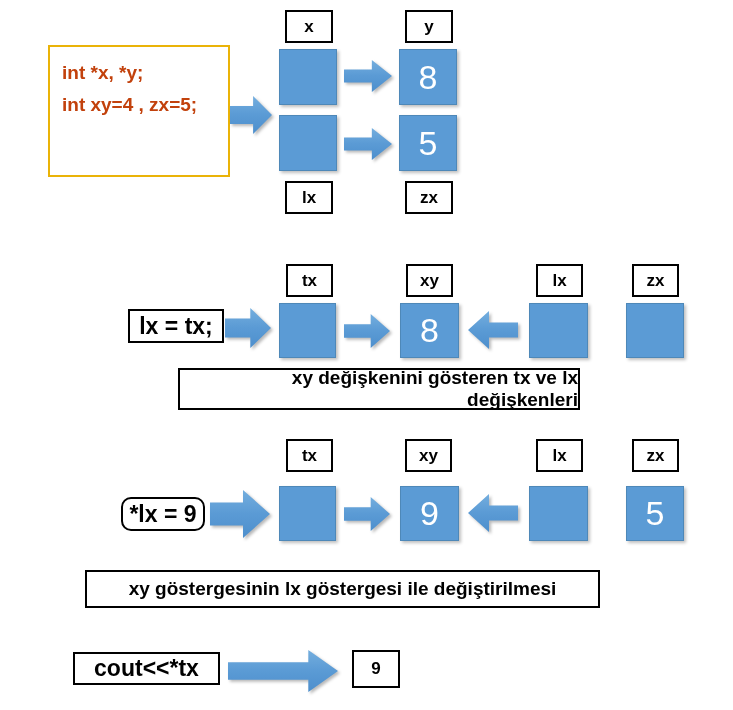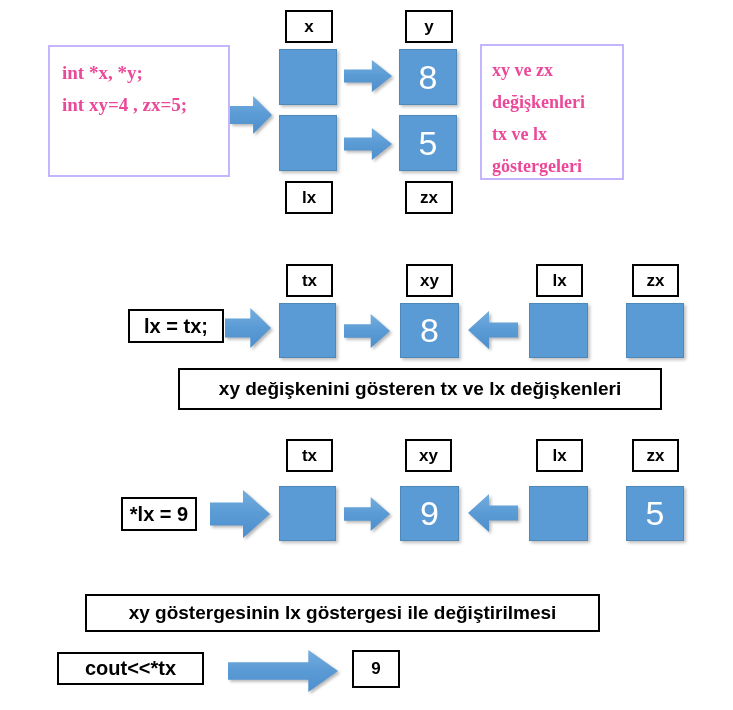--- a/index.html
+++ b/index.html
@@ -4,26 +4,26 @@
 <style>
   * { margin:0; padding:0; box-sizing:border-box; }
   body { background:#ffffff; font-family:"Liberation Sans", sans-serif; }
   .canvas { position:relative; width:733px; height:710px; background:#ffffff; overflow:hidden; }
 
   
   .wbox { position:absolute; background:#ffffff; border:2px solid #000000;
           display:flex; align-items:center; justify-content:center;
           font-weight:bold; color:#000000; }
   .lbl  { font-size:17px; }
-  .stmt { font-size:20px; }
+  .stmt { font-size:23px; }
   .cap  { font-size:19px; }
 
   
-  .textbox { position:absolute; background:#ffffff; border:2px solid #c4b5fd;
-             font-weight:bold; color:#ec4899;font-family:Liberation Serif, serif; }
+  .textbox { position:absolute; background:#ffffff; border:2px solid #eab308;
+             font-weight:bold; color:#c2410c; }
   .textbox .line { line-height:32px; white-space:nowrap; }
   .codebox { padding:10px 0 0 12px; font-size:19px; }
   .notebox { padding:8px 0 0 10px; font-size:18px; }
 
   
   .sq { position:absolute; background:#5B9BD5; border:1px solid #4e88b8;
         display:flex; align-items:center; justify-content:center;
         color:#ffffff; font-size:34px; font-weight:400;
         box-shadow:2px 2px 3px rgba(0,0,0,0.25); }
 
@@ -57,58 +57,52 @@
   <div class="arr r" style="left:344px; top:60px; width:48px; height:32px;"></div>
   <div class="sq" style="left:399px; top:49px; width:58px; height:56px;">8</div>
 
   <div class="sq" style="left:279px; top:115px; width:58px; height:56px;"></div>
   <div class="arr r" style="left:344px; top:128px; width:48px; height:32px;"></div>
   <div class="sq" style="left:399px; top:115px; width:58px; height:56px;">5</div>
 
   <div class="wbox lbl" style="left:285px; top:181px; width:48px; height:33px;">lx</div>
   <div class="wbox lbl" style="left:405px; top:181px; width:48px; height:33px;">zx</div>
 
-  <div class="textbox notebox" style="left:480px; top:44px; width:144px; height:136px;">
-    <div class="line">xy ve zx</div>
-    <div class="line">değişkenleri</div>
-    <div class="line">tx ve lx</div>
-    <div class="line">göstergeleri</div>
-  </div>
 
   <div class="wbox lbl" style="left:286px; top:264px; width:47px; height:33px;">tx</div>
   <div class="wbox lbl" style="left:406px; top:264px; width:47px; height:33px;">xy</div>
   <div class="wbox lbl" style="left:536px; top:264px; width:47px; height:33px;">lx</div>
   <div class="wbox lbl" style="left:632px; top:264px; width:47px; height:33px;">zx</div>
 
   <div class="wbox stmt" style="left:128px; top:309px; width:96px; height:34px;">lx = tx;</div>
   <div class="arr fat" style="left:225px; top:308px; width:46px; height:40px;"></div>
 
   <div class="sq" style="left:279px; top:303px; width:57px; height:55px;"></div>
   <div class="arr r" style="left:344px; top:314px; width:46px; height:34px;"></div>
   <div class="sq" style="left:400px; top:303px; width:59px; height:55px;">8</div>
   <div class="arr l" style="left:468px; top:311px; width:50px; height:38px;"></div>
   <div class="sq" style="left:529px; top:303px; width:59px; height:55px;"></div>
   <div class="sq" style="left:626px; top:303px; width:58px; height:55px;"></div>
 
-  <div class="wbox cap" style="left:178px; top:368px; width:484px; height:42px;text-align:right;">xy değişkenini gösteren tx ve lx değişkenleri</div>
+  <div class="wbox cap" style="left:178px; top:368px; width:402px; height:42px;text-align:right;">xy değişkenini gösteren tx ve lx değişkenleri</div>
 
   <div class="wbox lbl" style="left:286px; top:439px; width:47px; height:33px;">tx</div>
   <div class="wbox lbl" style="left:405px; top:439px; width:47px; height:33px;">xy</div>
   <div class="wbox lbl" style="left:536px; top:439px; width:47px; height:33px;">lx</div>
   <div class="wbox lbl" style="left:632px; top:439px; width:47px; height:33px;">zx</div>
 
-  <div class="wbox stmt" style="left:121px; top:497px; width:76px; height:34px;">*lx = 9</div>
+  <div class="wbox stmt" style="left:121px; top:497px; width:84px; height:34px;border-radius:10px;">*lx = 9</div>
   <div class="arr fat" style="left:210px; top:490px; width:60px; height:48px;"></div>
 
   <div class="sq" style="left:279px; top:486px; width:57px; height:55px;"></div>
   <div class="arr r" style="left:344px; top:497px; width:46px; height:34px;"></div>
   <div class="sq" style="left:400px; top:486px; width:59px; height:55px;">9</div>
   <div class="arr l" style="left:468px; top:494px; width:50px; height:38px;"></div>
   <div class="sq" style="left:529px; top:486px; width:59px; height:55px;"></div>
   <div class="sq" style="left:626px; top:486px; width:58px; height:55px;">5</div>
 
-  <div class="wbox cap" style="left:85px; top:570px; width:515px; height:38px;margin-top:24px;">xy göstergesinin lx göstergesi ile değiştirilmesi</div>
+  <div class="wbox cap" style="left:85px; top:570px; width:515px; height:38px;">xy göstergesinin lx göstergesi ile değiştirilmesi</div>
 
-  <div class="wbox stmt" style="left:57px; top:652px; width:147px; height:33px;">cout&lt;&lt;*tx</div>
+  <div class="wbox stmt" style="left:73px; top:652px; width:147px; height:33px;">cout&lt;&lt;*tx</div>
   <div class="arr long" style="left:228px; top:650px; width:110px; height:42px;"></div>
   <div class="wbox result" style="left:352px; top:650px; width:48px; height:38px;">9</div>
 
 </div>
 
 </body></html>

